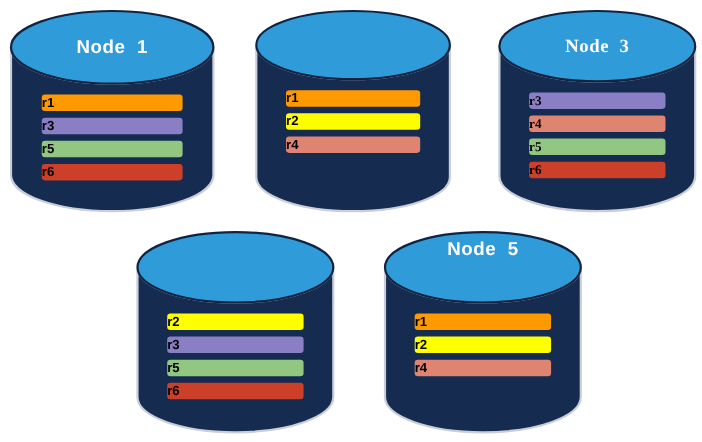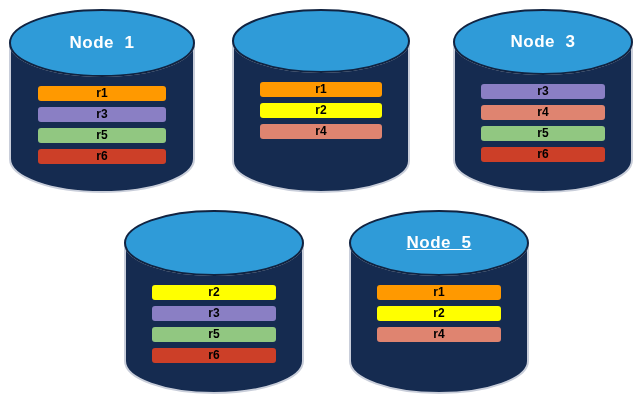--- a/index.html
+++ b/index.html
@@ -61,21 +61,21 @@
   }
 
   .replica {
     box-sizing: border-box;
     height: 15px;
     border-radius: 3px;
     color: #000000;
     font-weight: bold;
     font-size: 12px;
     line-height: 15px;
-    text-align: center;
+    text-align: left;
     margin-bottom: 6px;
   }
   .replica:last-child { margin-bottom: 0; }
 </style>
 </head>
 <body>
 
 <div id="canvas">
     <div class="node" style="left: 8px; top: 8px; width: 188px; height: 186px;">
       <svg class="cyl-svg" viewBox="0 0 188 186" preserveAspectRatio="none">
@@ -94,21 +94,21 @@
       <svg class="cyl-svg" viewBox="0 0 180 186" preserveAspectRatio="none">
         <path d="M 2,33 L 2,153 A 88,31 0 0 0 178,153 L 178,33 A 88,31 0 0 1 2,33 Z" fill="#152B50" stroke="#C9CEDA" stroke-width="2"></path>
         <ellipse cx="90" cy="33" rx="88" ry="31" fill="#2F9BD8" stroke="#112341" stroke-width="2"></ellipse>
       </svg>
       <div class="replica-stack" style="top: 74px;">
         <div class="replica" style="background: rgb(255, 153, 0); width: 122px;">r1</div>
         <div class="replica" style="background: rgb(255, 255, 0); width: 122px;">r2</div>
         <div class="replica" style="background: rgb(223, 132, 112); width: 122px;">r4</div>
       </div>
     </div>
-    <div class="node" style="left: 452px; top: 8px; width: 182px; height: 186px;">
+    <div class="node" style="left: 452px; top: 8px; width: 182px; height: 186px; font-family: Liberation Serif, serif;">
       <svg class="cyl-svg" viewBox="0 0 182 186" preserveAspectRatio="none">
         <path d="M 2,34 L 2,152 A 89,32 0 0 0 180,152 L 180,34 A 89,32 0 0 1 2,34 Z" fill="#152B50" stroke="#C9CEDA" stroke-width="2"></path>
         <ellipse cx="91" cy="34" rx="89" ry="32" fill="#2F9BD8" stroke="#112341" stroke-width="2"></ellipse>
       </svg>
       <div class="node-title" style="top: 24px;">Node  3</div>
       <div class="replica-stack" style="top: 76px;">
         <div class="replica" style="background: rgb(138, 127, 196); width: 124px;">r3</div>
         <div class="replica" style="background: rgb(223, 132, 112); width: 124px;">r4</div>
         <div class="replica" style="background: rgb(145, 199, 129); width: 124px;">r5</div>
         <div class="replica" style="background: rgb(204, 63, 40); width: 124px;">r6</div>
@@ -124,20 +124,20 @@
         <div class="replica" style="background: rgb(138, 127, 196); width: 124px;">r3</div>
         <div class="replica" style="background: rgb(145, 199, 129); width: 124px;">r5</div>
         <div class="replica" style="background: rgb(204, 63, 40); width: 124px;">r6</div>
       </div>
     </div>
     <div class="node" style="left: 348px; top: 209px; width: 182px; height: 186px;">
       <svg class="cyl-svg" viewBox="0 0 182 186" preserveAspectRatio="none">
         <path d="M 2,34 L 2,152 A 89,32 0 0 0 180,152 L 180,34 A 89,32 0 0 1 2,34 Z" fill="#152B50" stroke="#C9CEDA" stroke-width="2"></path>
         <ellipse cx="91" cy="34" rx="89" ry="32" fill="#2F9BD8" stroke="#112341" stroke-width="2"></ellipse>
       </svg>
-      <div class="node-title" style="top: 24px; text-decoration: underline;">Node  5</div>
+      <div class="node-title" style="top: 8px;">Node  5</div>
       <div class="replica-stack" style="top: 76px;">
         <div class="replica" style="background: rgb(255, 153, 0); width: 124px;">r1</div>
         <div class="replica" style="background: rgb(255, 255, 0); width: 124px;">r2</div>
         <div class="replica" style="background: rgb(223, 132, 112); width: 124px;">r4</div>
       </div>
     </div>
   </div>
 
 </body></html>

